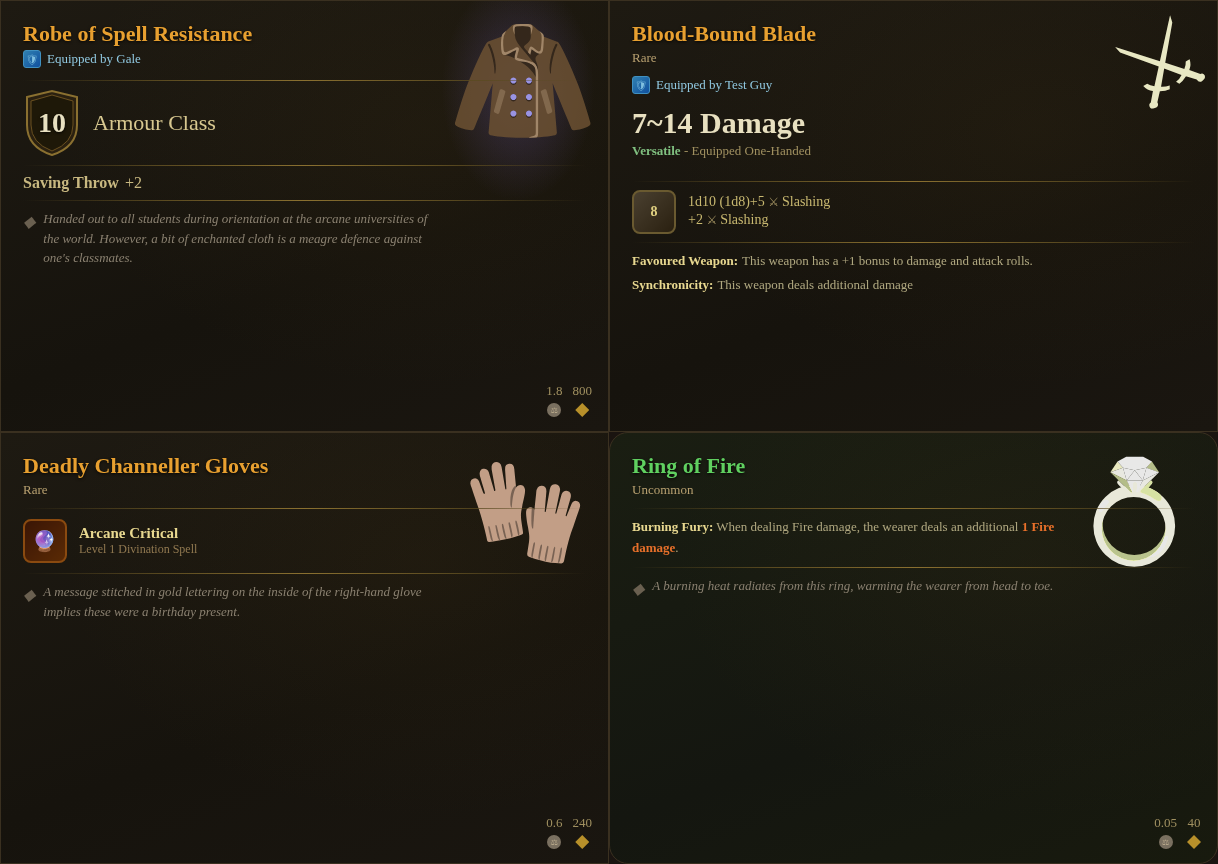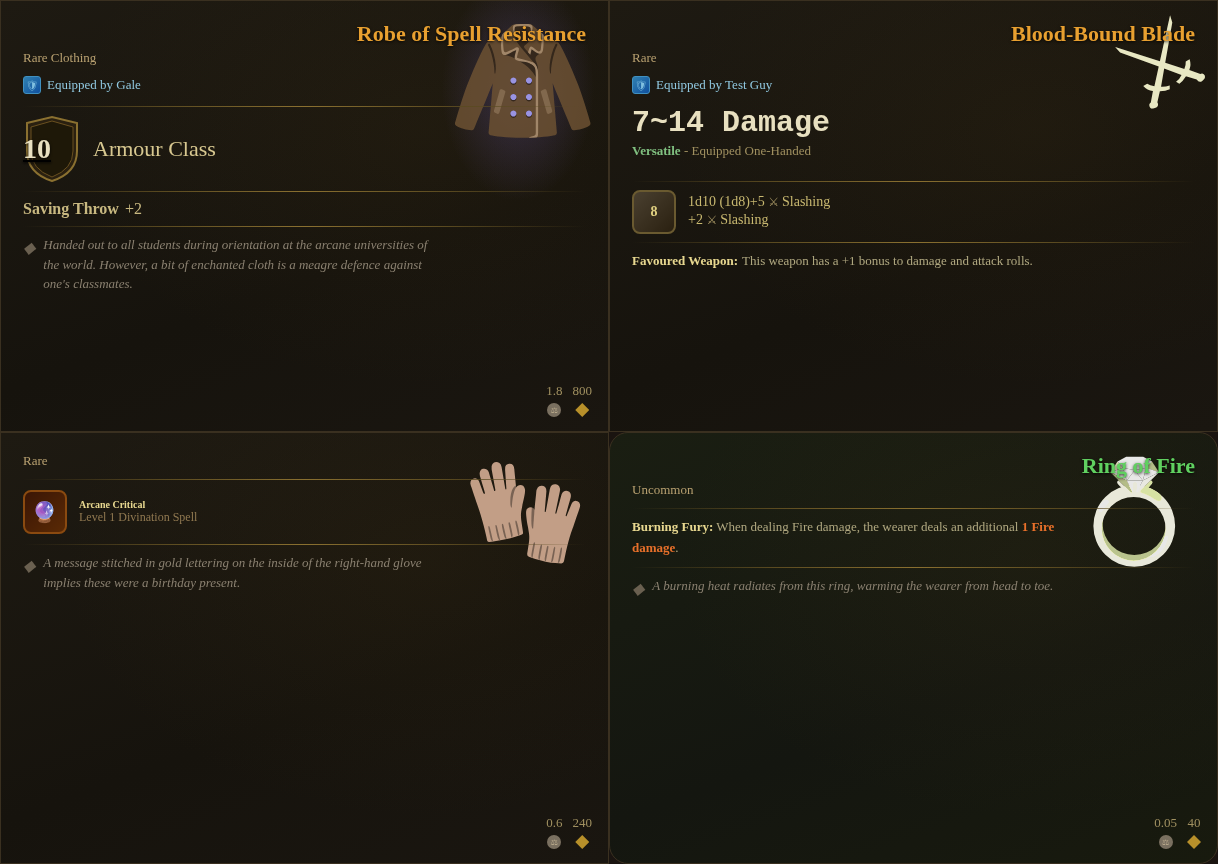--- a/index.html
+++ b/index.html
@@ -128,21 +128,20 @@
     }
 
     .item-title {
       font-size: 22px;
       font-weight: bold;
       color: #e8a030;
       margin-bottom: 3px;
       text-shadow: 0 1px 3px rgba(0,0,0,0.8);
       position: relative;
       z-index: 1;
-      text-align: right;
     }
 
     .item-title-green {
       color: #60d060;
     }
 
     .item-rarity {
       font-size: 13px;
       color: #b8a070;
       margin-bottom: 10px;
@@ -190,22 +189,22 @@
       position: relative;
       z-index: 1;
     }
 
     .ac-shield {
       width: 58px;
       height: 68px;
       position: relative;
       display: flex;
       align-items: center;
+      justify-content: center;
       flex-shrink: 0;
-      text-decoration: underline;
     }
 
     .ac-shield svg {
       position: absolute;
       top: 0; left: 0;
       width: 100%;
       height: 100%;
     }
 
     .ac-number {
@@ -303,21 +302,20 @@
     }
 
     
     .damage-row {
       font-size: 30px;
       color: #e8e0c0;
       font-weight: bold;
       margin-bottom: 3px;
       position: relative;
       z-index: 1;
-      font-family: Liberation Mono, monospace;
     }
 
     .versatile-row {
       font-size: 13px;
       color: #a09060;
       margin-bottom: 22px;
       position: relative;
       z-index: 1;
     }
 
@@ -422,21 +420,21 @@
       border: 2px solid #8a4a10;
       border-radius: 8px;
       display: flex;
       align-items: center;
       justify-content: center;
       font-size: 20px;
       flex-shrink: 0;
     }
 
     .ability-name {
-      font-size: 10px;
+      font-size: 15px;
       color: #e8d890;
       font-weight: bold;
     }
 
     .ability-type {
       font-size: 12px;
       color: #907850;
     }
 
     
@@ -463,21 +461,20 @@
   </style>
 </head>
 <body>
 
 <div class="card card-robe">
   <div class="item-image">
     <div class="robe-img"></div>
   </div>
 
   <div class="item-title">Robe of Spell Resistance</div>
-  <div class="item-rarity">Rare Clothing</div>
 
   <div class="equipped-by">
     <div class="equipped-icon">🛡</div>
     <span>Equipped by Gale</span>
   </div>
 
   <div class="divider"></div>
 
   <div class="armour-class-row">
     <div class="ac-shield">
@@ -557,27 +554,32 @@
   </div>
 
   <div class="divider"></div>
 
 
   <div class="property-block">
     <span class="property-name">Favoured Weapon:</span>
     <span class="property-desc">This weapon has a +1 bonus to damage and attack rolls.</span>
   </div>
 
+  <div class="property-block">
+    <span class="property-name">Synchronicity:</span>
+    <span class="property-desc">This weapon deals additional damage</span>
+  </div>
 </div>
 
 <div class="card card-gloves">
   <div class="item-image">
     <div class="gloves-img"></div>
   </div>
 
+  <div class="item-title">Deadly Channeller Gloves</div>
   <div class="item-rarity">Rare</div>
 
   <div class="divider"></div>
 
   <div class="ability-row">
     <div class="ability-icon">
       <span>🔮</span>
     </div>
     <div>
       <div class="ability-name">Arcane Critical</div>

